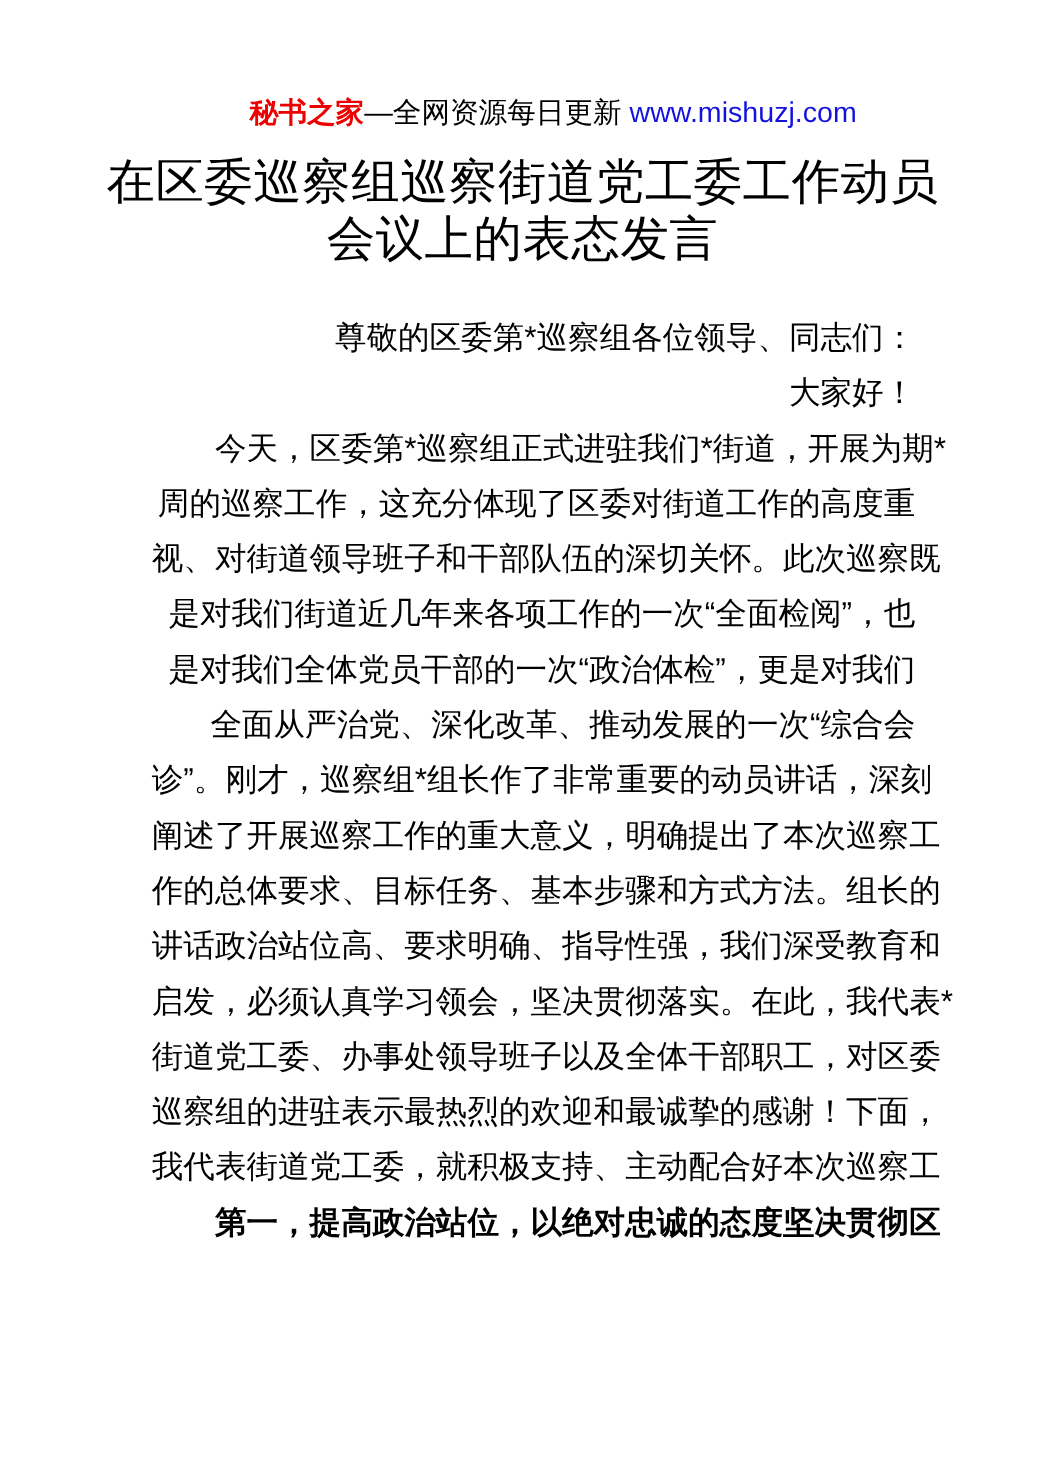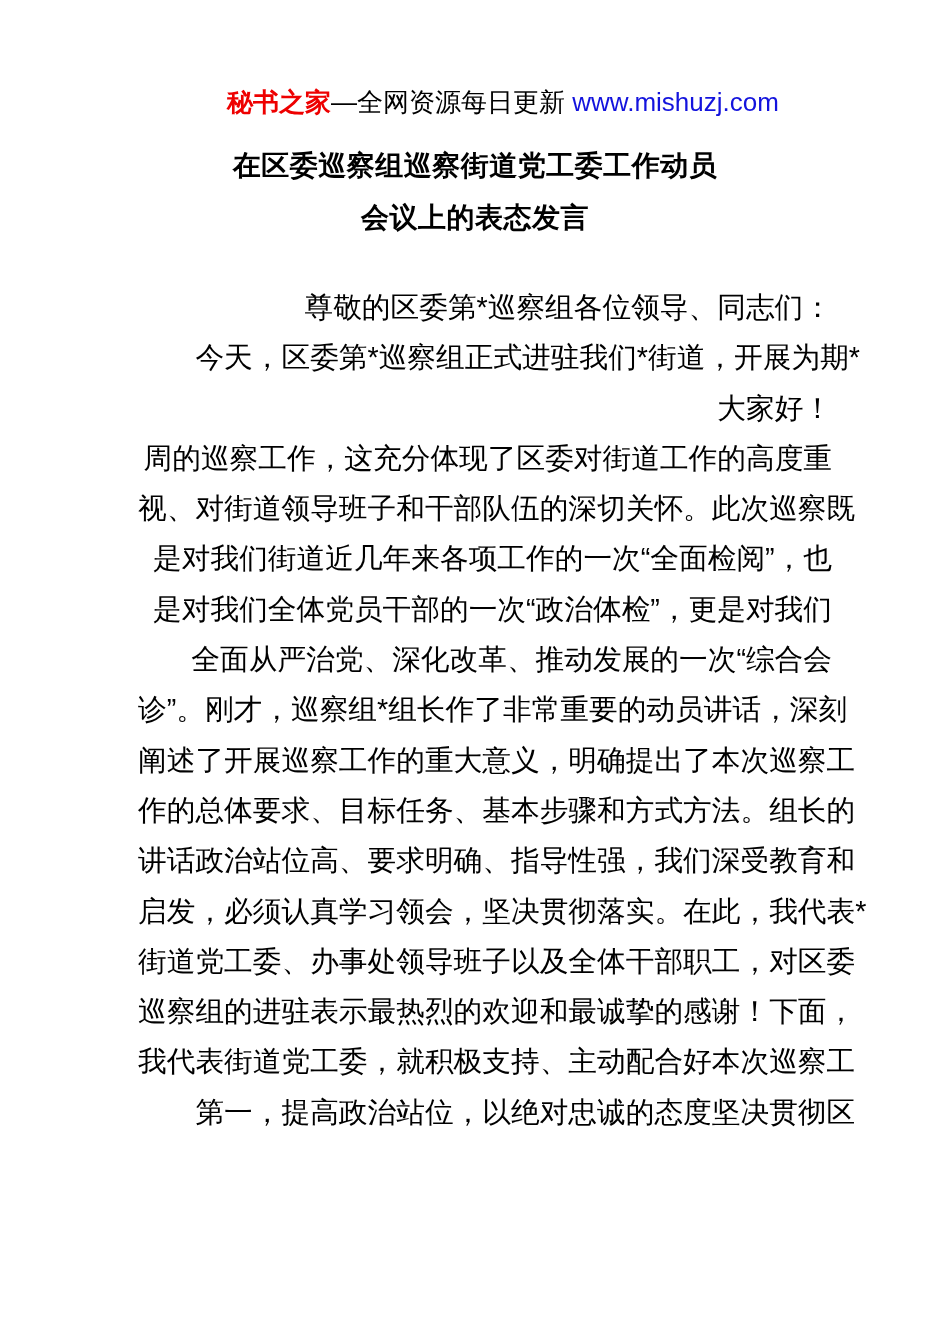--- a/index.html
+++ b/index.html
@@ -37,22 +37,22 @@
   .doc-header .site-url {
     color: var(--link-blue, #1313dd);
     text-decoration: none;
   }
   .doc-title {
     position: absolute;
     top: 140px;
     left: 0;
     width: 100%;
     text-align: center;
-    font-size: 28px;
-    font-weight: bold;
+    font-size: 44px;
+    font-weight: normal;
     line-height: 52px;
     letter-spacing: 0.5px;
   }
   .doc-body {
     position: absolute;
     top: 282px;
     left: 138px;
     width: 694px;
     font-size: 28.7px;
   }
@@ -60,41 +60,41 @@
     height: 50.3px;
     line-height: 50.3px;
     white-space: nowrap;
     letter-spacing: 0px;
     text-align: right;
   }
   .body-line.indent {
     padding-left: 57.4px;
   }
   .body-line.bold {
-    font-weight: normal;
+    font-weight: bold;
   }
 </style>
 </head>
 <body>
 
 <div class="page" style="--page-bg: #ffffff; --text-color: #000000; --brand-red: #ee0000; --link-blue: #1313dd;">
 
   <div class="doc-header">
     <span class="brand">秘书之家</span><span class="tagline">—全网资源每日更新 </span><span class="site-url">www.mishuzj.com</span>
   </div>
 
   <div class="doc-title">
     <div>在区委巡察组巡察街道党工委工作动员</div>
     <div>会议上的表态发言</div>
   </div>
 
   <div class="doc-body">
       <div class="body-line">尊敬的区委第*巡察组各位领导、同志们：</div>
+      <div class="body-line indent">大家好！</div>
       <div class="body-line indent">今天，区委第*巡察组正式进驻我们*街道，开展为期*</div>
-      <div class="body-line indent">大家好！</div>
       <div class="body-line">周的巡察工作，这充分体现了区委对街道工作的高度重</div>
       <div class="body-line">视、对街道领导班子和干部队伍的深切关怀。此次巡察既</div>
       <div class="body-line">是对我们街道近几年来各项工作的一次“全面检阅”，也</div>
       <div class="body-line">是对我们全体党员干部的一次“政治体检”，更是对我们</div>
       <div class="body-line">全面从严治党、深化改革、推动发展的一次“综合会</div>
       <div class="body-line">诊”。刚才，巡察组*组长作了非常重要的动员讲话，深刻</div>
       <div class="body-line">阐述了开展巡察工作的重大意义，明确提出了本次巡察工</div>
       <div class="body-line">作的总体要求、目标任务、基本步骤和方式方法。组长的</div>
       <div class="body-line">讲话政治站位高、要求明确、指导性强，我们深受教育和</div>
       <div class="body-line">启发，必须认真学习领会，坚决贯彻落实。在此，我代表*</div>

